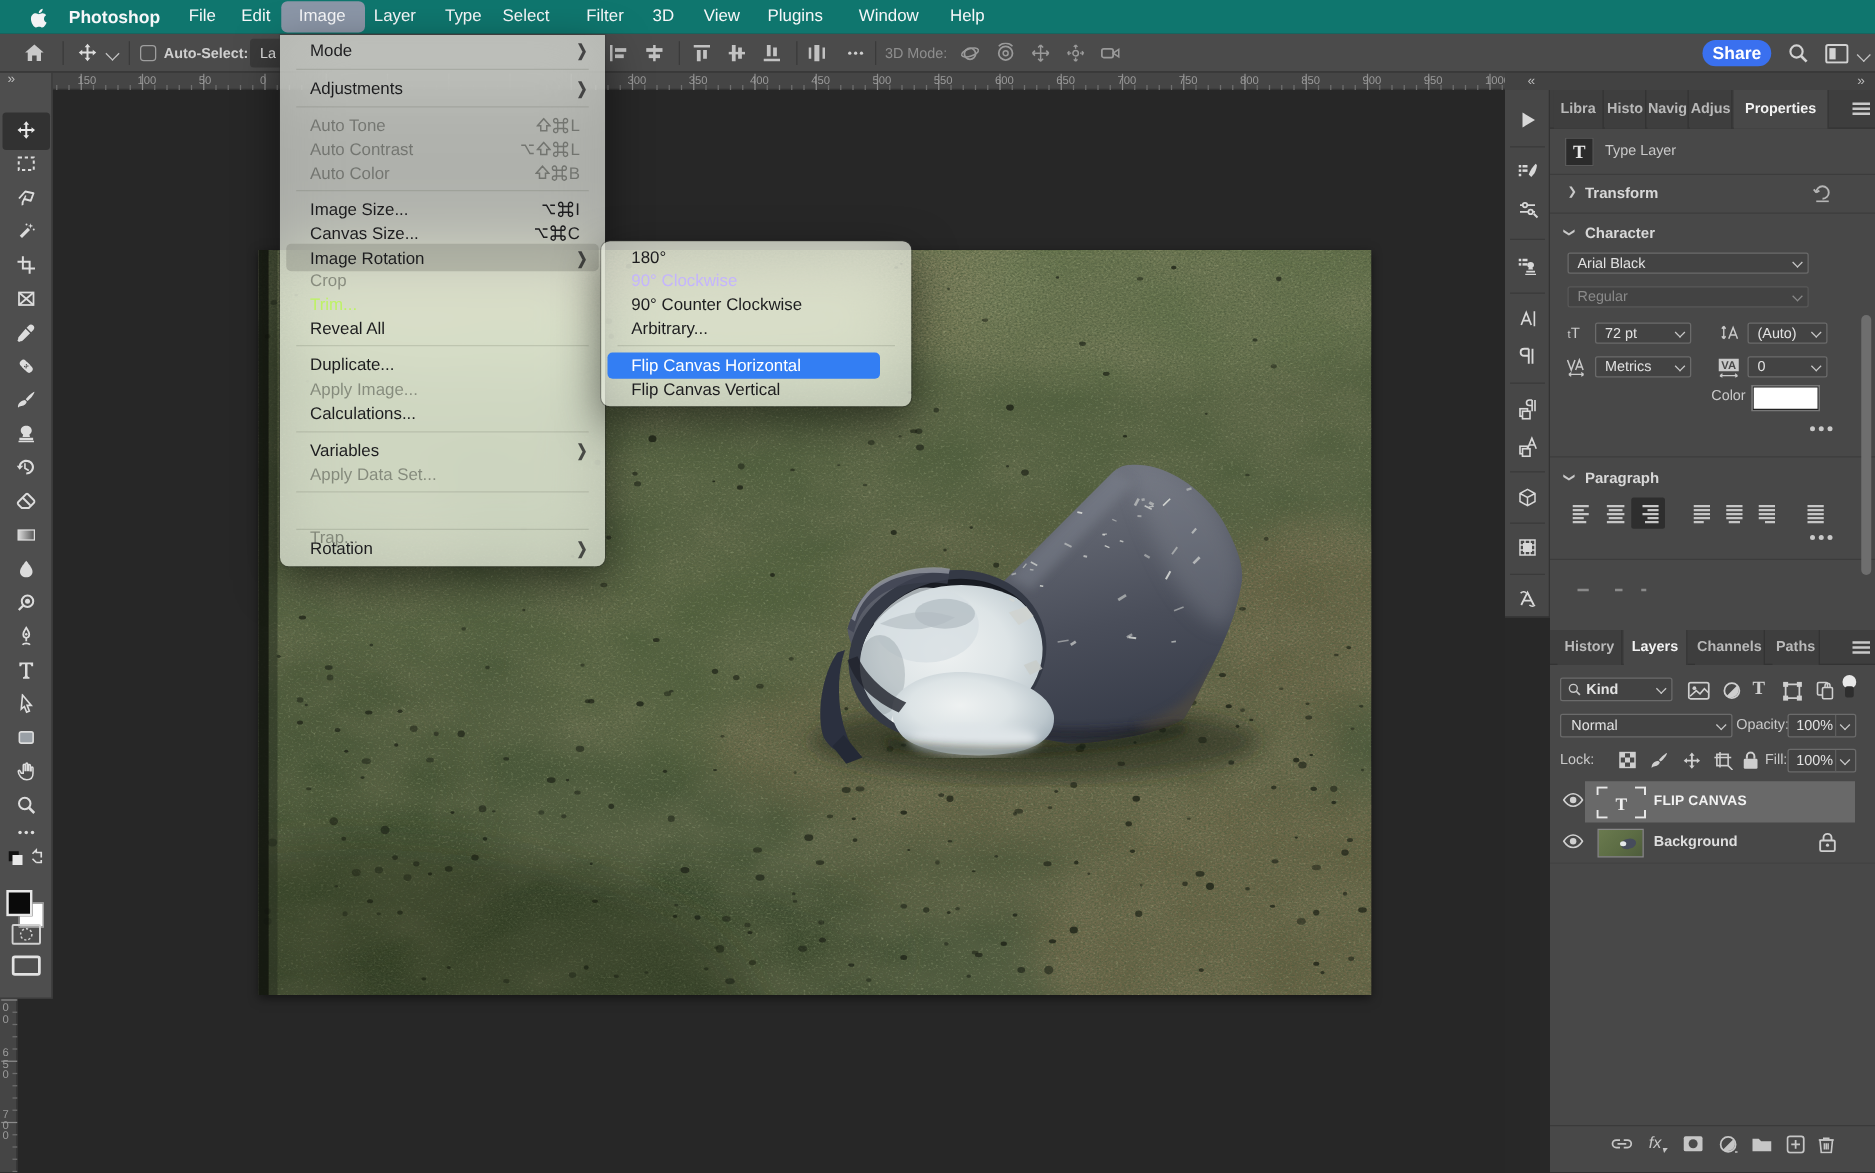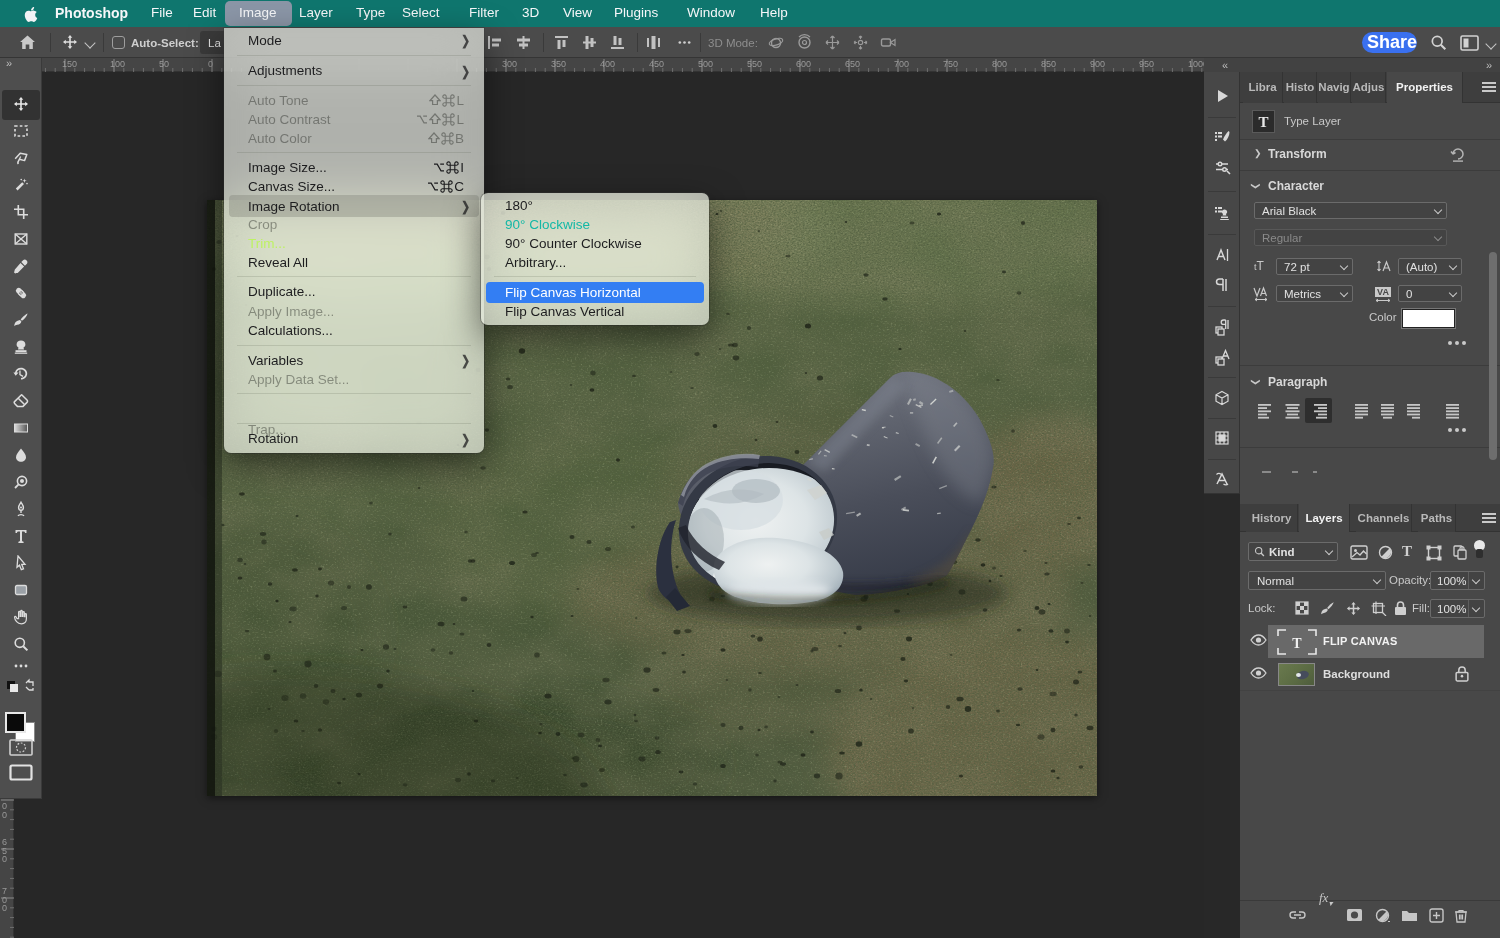--- a/index.html
+++ b/index.html
@@ -4,21 +4,21 @@
 html,body{width:1500px;height:938px;overflow:hidden;background:#282828;font-family:"Liberation Sans",sans-serif;-webkit-font-smoothing:antialiased}
 #root{position:relative;width:1500px;height:938px}
 .menubar{position:absolute;left:0;top:0;width:1500px;height:27px;background:#0f766e}
 .mb-item{position:absolute;top:5px;color:#f6f7f9;font-size:13.5px}
 .mb-hl{position:absolute;left:225px;top:1px;width:67px;height:25px;background:#8b96a7;border-radius:5px}
 .optionsbar{position:absolute;left:0;top:27px;width:1500px;height:31px;background:#4b4b4b;border-bottom:1px solid #353535}
 .ob-label{position:absolute;top:10px;color:#cfcfcf;font-size:11.5px}
 .vsep{position:absolute;top:6px;width:1px;height:19px;background:#3a3a3a}
 .chev{position:absolute;width:8px;height:8px}
 .chev::after{content:"";position:absolute;left:0;top:0;width:7px;height:7px;border-right:1.8px solid #c5c5c5;border-bottom:1.8px solid #c5c5c5;transform:rotate(45deg)}
-.share{position:absolute;left:1362px;top:5px;width:55px;height:21px;background:#3a70ef;border-radius:11px;color:#fff;font-size:18px;font-weight:bold;text-align:right;line-height:21px}
+.share{position:absolute;left:1362px;top:5px;width:55px;height:21px;background:#3a70ef;border-radius:11px;color:#fff;font-size:14px;font-weight:bold;text-align:center;line-height:21px}
 .hruler{position:absolute;left:42px;top:58px;width:1162px;height:14px;background:#454545;border-bottom:1px solid #333}
 .hrticks{position:absolute;left:0;top:0}
 .hrnum{position:absolute;top:1px;color:#999;font-size:9px}
 .vruler{position:absolute;left:0;top:72px;width:14px;height:866px;background:#454545;border-right:1px solid #333}
 .vrticks{position:absolute;left:0;top:0}
 .vrnum{position:absolute;left:2px;color:#999;font-size:9px;line-height:8.5px}
 .toolbar{position:absolute;left:0;top:58px;width:42px;height:741px;background:#4e4e4e;border-right:1px solid #3a3a3a;border-bottom:1px solid #3a3a3a}
 .canvas{position:absolute;left:14px;top:72px;width:1190px;height:866px;background:#272727}
 .photo{position:absolute;left:207px;top:200px;width:890px;height:596px;box-shadow:0 2px 8px rgba(0,0,0,0.5)}
 .dockhead{position:absolute;left:1204px;top:58px;width:296px;height:14px;background:#424242}
@@ -1098,21 +1098,21 @@
         <path d="M3.5 6 V4 A3 3 0 0 1 9.5 4 V6" stroke="#cfcfcf" stroke-width="1.4" fill="none"></path>
         <circle cx="6.5" cy="9.5" r="1.2" fill="#cfcfcf"></circle>
       </svg>
       <div style="position:absolute;left:0;top:186px;width:260px;height:1px;background:#424242"></div>
       <div style="position:absolute;left:0;top:396px;width:260px;height:1px;background:#3a3a3a"></div>
       <svg width="19" height="10" viewBox="0 0 19 10" style="position:absolute;left:48px;top:406px">
         <g fill="none" stroke="#c6c6c6" stroke-width="1.4">
           <path d="M8 2 H5 A3 3 0 0 0 5 8 H8 M11 2 H14 A3 3 0 0 1 14 8 H11 M6 5 H13"></path>
         </g>
       </svg>
-      <div style="position:absolute;left:79px;top:386px;color:#c6c6c6;font-size:13px;font-style:italic;font-family:Liberation Serif, serif">fx<span style="font-size:8px;vertical-align:-4px">▾</span></div>
+      <div style="position:absolute;left:79px;top:402px;color:#c6c6c6;font-size:13px;font-style:italic;font-family:Liberation Sans, sans-serif">fx<span style="font-size:8px;vertical-align:-4px">▾</span></div>
       <svg width="17" height="14" viewBox="0 0 17 14" style="position:absolute;left:106px;top:404px">
         <rect x="1" y="1" width="15" height="12" rx="1.5" fill="#c6c6c6"></rect>
         <circle cx="8.5" cy="7" r="3.6" fill="#4a4a4a"></circle>
       </svg>
       <svg width="15" height="15" viewBox="0 0 15 15" style="position:absolute;left:135px;top:404px">
         <circle cx="7.5" cy="7.5" r="6" fill="none" stroke="#c6c6c6" stroke-width="1.4"></circle>
         <path d="M3.3 11.7 L11.7 3.3 A6 6 0 0 1 3.3 11.7" fill="#c6c6c6"></path>
         <path d="M13 13.5 H16" stroke="#c6c6c6" stroke-width="1.2"></path>
       </svg>
       <svg width="17" height="14" viewBox="0 0 17 14" style="position:absolute;left:161px;top:404px">
@@ -1342,26 +1342,26 @@
       <div class="msep" style="top:365.0px"></div>
       <div class="mrow" style="top:392px">
         <span class="mtext" style="color:rgba(30,34,28,0.42)">Trap...</span>
       </div>
       <div class="msep" style="top:395.0px"></div>
       <div class="mrow" style="top:401.0px">
         <span class="mtext" style="color:#1d1d1f">Rotation</span>
         <span class="marr" style="color:#1d1d1f">❯</span>
       </div>
     </div>
-<div class="menupanel" style="left:481px;top:193px;width:228px;height:132px;border-radius:7px">
+<div class="menupanel" style="left:481px;top:193px;width:248px;height:132px;border-radius:7px">
       <div class="mrow" style="top:3.0px;left:24px">
         <span class="mtext" style="color:#1d1d1f">180°</span>
       </div>
       <div class="mrow" style="top:22.0px;left:24px">
-        <span class="mtext" style="color:#14b8a6">90° Clockwise</span>
+        <span class="mtext" style="color:#c4b5fd">90° Clockwise</span>
       </div>
       <div class="mrow" style="top:41.0px;left:24px">
         <span class="mtext" style="color:#1d1d1f">90° Counter Clockwise</span>
       </div>
       <div class="mrow" style="top:59.5px;left:24px">
         <span class="mtext" style="color:#1d1d1f">Arbitrary...</span>
       </div>
       <div class="msep" style="top:83.0px"></div>
       <div class="mblue" style="top:89.0px"></div>
       <div class="mrow" style="top:90.0px;left:24px">

